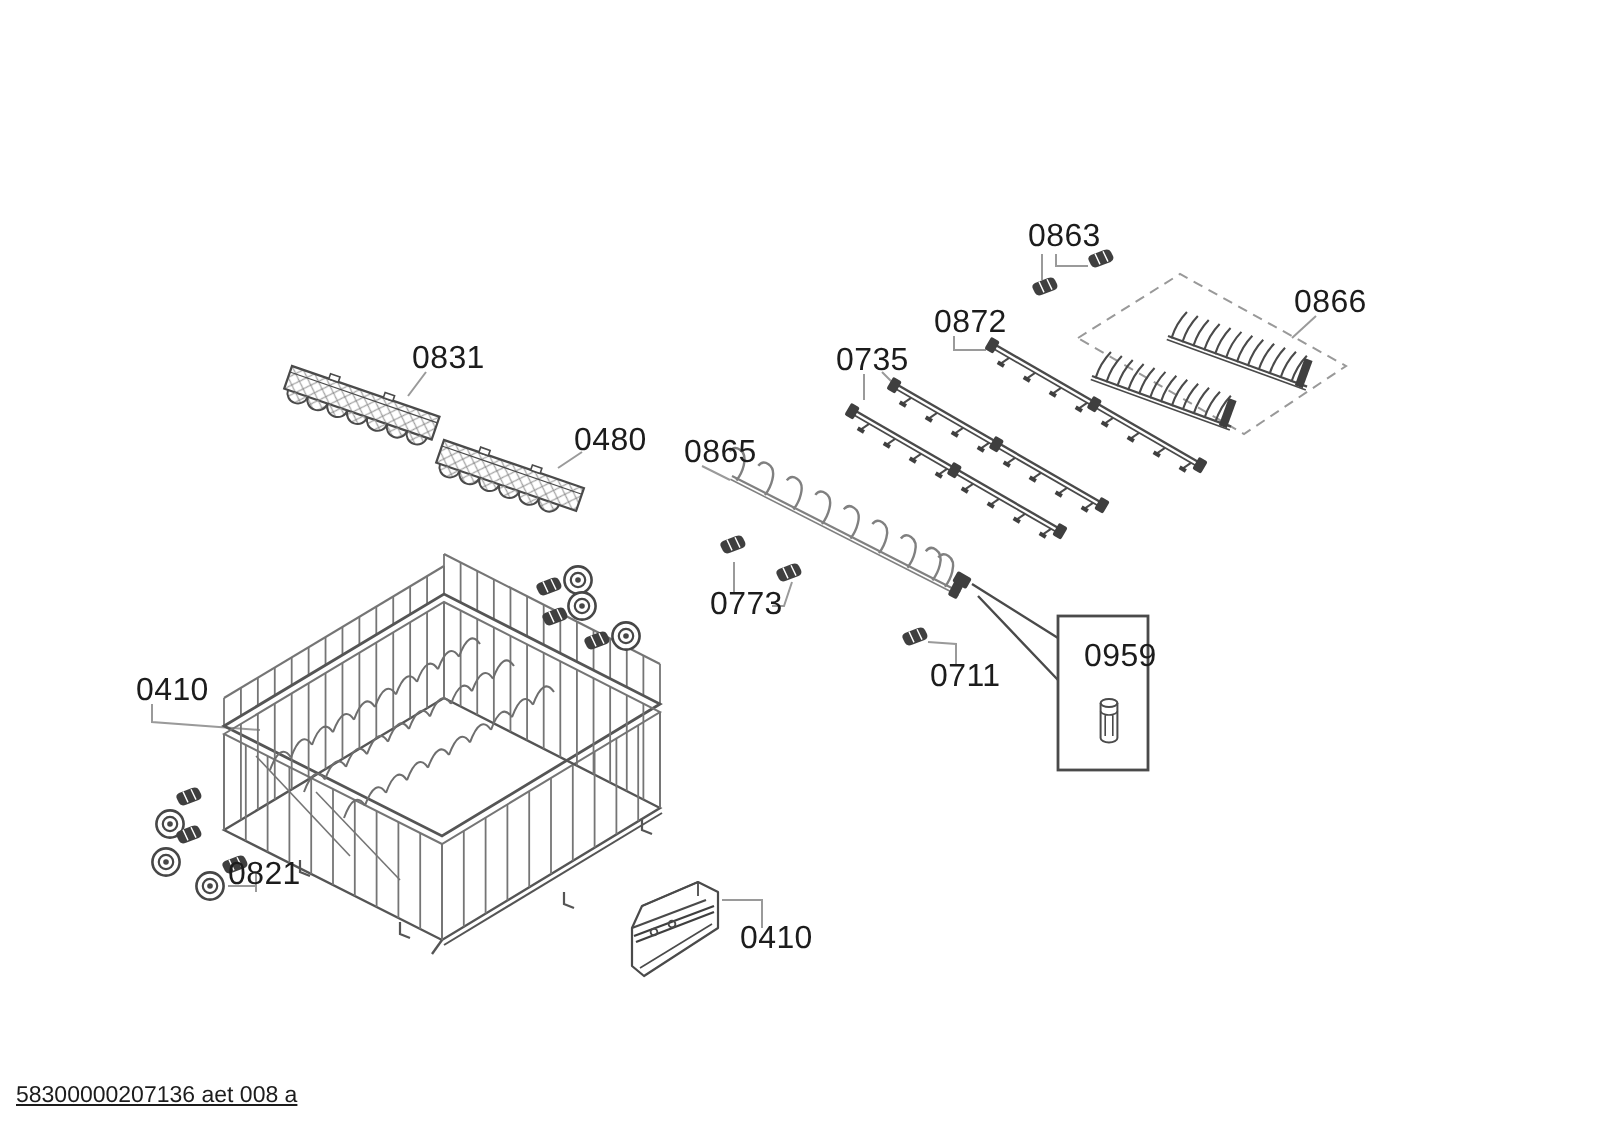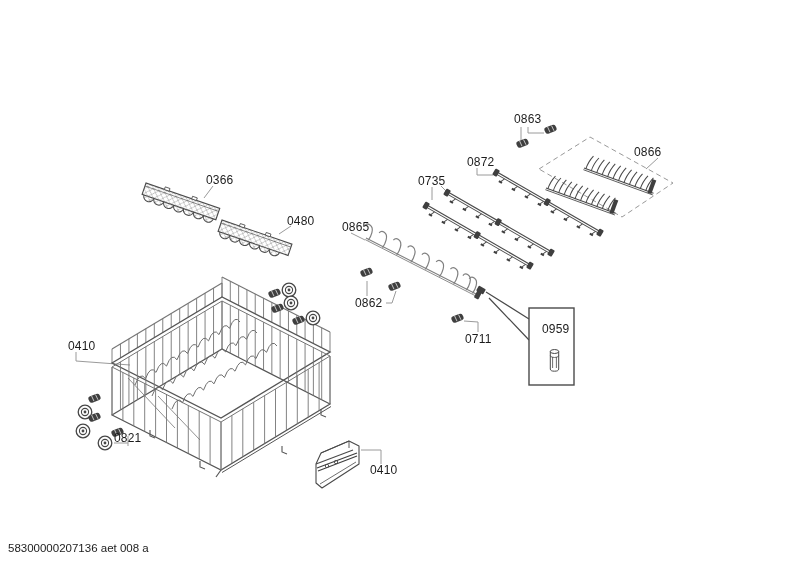--- a/index.html
+++ b/index.html
@@ -1,21 +1,21 @@
 <!DOCTYPE html>
 <html><head>
 <meta charset="utf-8">
 <style>
   html,body{margin:0;padding:0;background:#ffffff;}
   .stage{position:relative;width:800px;height:566px;background:#fff;overflow:hidden;
          font-family:"Liberation Sans",sans-serif;}
   .stage svg{position:absolute;left:0;top:0;}
-  .lab{position:absolute;font-size:12px;line-height:12px;color:#1c1c1c;
+  .lab{position:absolute;font-size:16px;line-height:12px;color:#1c1c1c;
        white-space:nowrap;letter-spacing:.2px;cursor:default;}
-  .footer{position:absolute;left:8px;top:542px;font-size:11.5px;color:#1c1c1c;}
+  .footer{position:absolute;left:8px;top:542px;font-size:11.5px;color:#1c1c1c;text-decoration:underline;}
 </style>
 </head>
 <body>
 
 <div class="stage">
 
   <svg id="art" width="800" height="566" viewBox="0 0 800 566">
     <defs>
       <pattern id="xh" width="6" height="6" patternUnits="userSpaceOnUse">
         <line x1="0" y1="0" x2="6" y2="6" stroke="#9a9a9a" stroke-width="0.6"></line>
@@ -360,28 +360,28 @@
       <path d="M316,464 L321,453 L349,441 L359,446 L359,464 L322,488 L316,483 Z"></path>
       <path d="M321,453 L349,441 M349,441 L349,448" stroke-width="0.9"></path>
       <path d="M316,464 L353,450"></path>
       <path d="M317,468 L357,453 M318,471 L357,456" stroke="#3f3f3f" stroke-width="1.2"></path>
       <path d="M320,484 L356,462" stroke-width="0.8"></path>
       <circle cx="327" cy="466" r="1.7" stroke-width="0.9"></circle>
       <circle cx="336" cy="462" r="1.7" stroke-width="0.9"></circle>
     </g>
   </svg>
 
-  <span class="lab" style="left:206px;top:174px">0366</span>
+  <span class="lab" style="left:206px;top:174px">0831</span>
   <span class="lab" style="left:287px;top:215px">0480</span>
   <span class="lab" style="left:514px;top:113px">0863</span>
-  <span class="lab" style="left:634px;top:146px">0866</span>
+  <span class="lab" style="left:647px;top:146px">0866</span>
   <span class="lab" style="left:467px;top:156px">0872</span>
   <span class="lab" style="left:418px;top:175px">0735</span>
   <span class="lab" style="left:342px;top:221px">0865</span>
-  <span class="lab" style="left:355px;top:297px">0862</span>
+  <span class="lab" style="left:355px;top:297px">0773</span>
   <span class="lab" style="left:465px;top:333px">0711</span>
   <span class="lab" style="left:542px;top:323px">0959</span>
   <span class="lab" style="left:68px;top:340px">0410</span>
   <span class="lab" style="left:114px;top:432px">0821</span>
   <span class="lab" style="left:370px;top:464px">0410</span>
 
   <div class="footer">58300000207136 aet 008 a</div>
 </div>
 
 </body></html>

